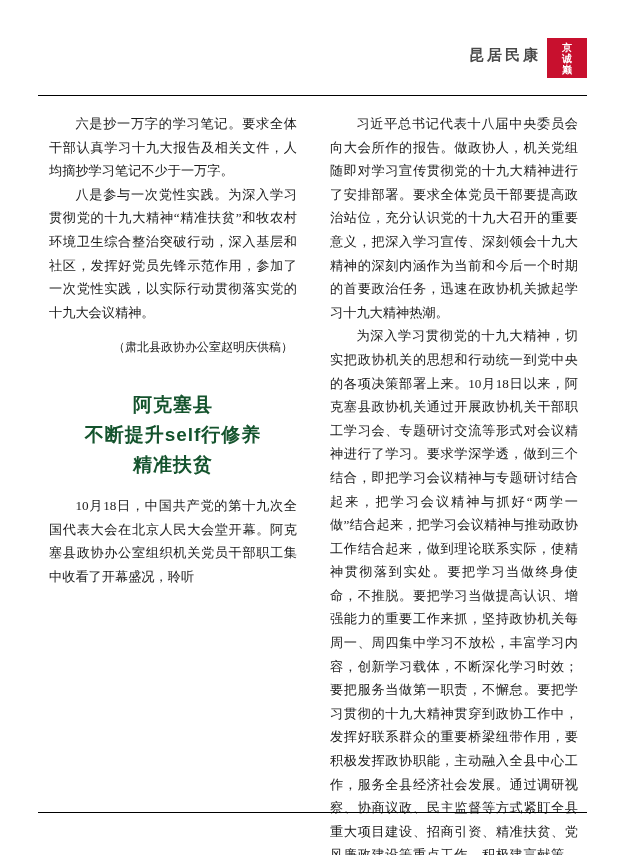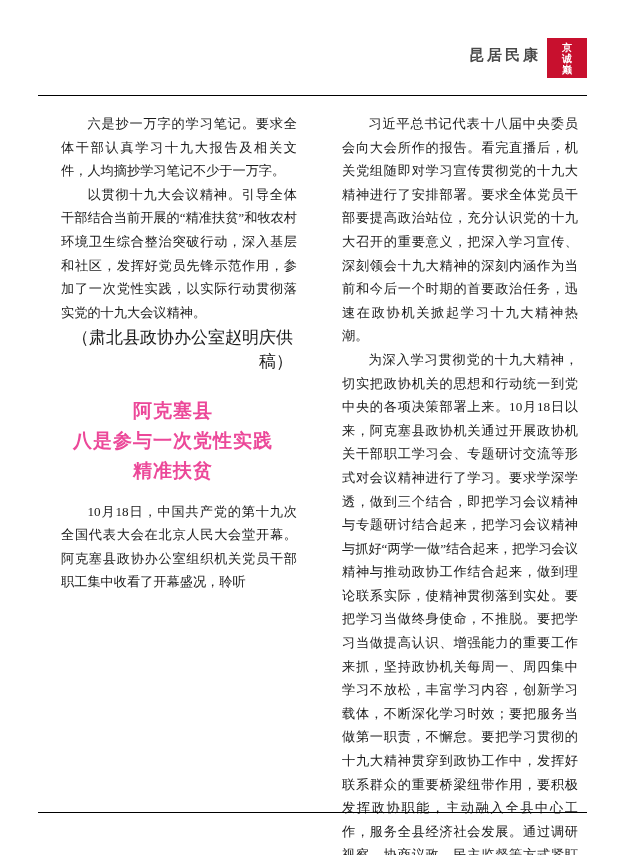--- a/index.html
+++ b/index.html
@@ -78,40 +78,40 @@
     width: 248px;
     font-size: 13.2px;
     line-height: 23.6px;
     text-align: justify;
     text-justify: inter-ideograph;
   }
   .col-left { left: 49px; }
   .col-right { left: 330px; }
 
   p.para {
-    margin: 0 0 0 12px;
+    margin: 0 0 0 0;
     text-indent: 2em;
   }
   p.para + p.para {
     margin-top: 0px;
   }
 
   .source-line {
-    margin-top: 2px;
+    margin-top: 12px;
     text-align: right;
-    font-size: 17px;
+    font-size: 12px;
     padding-right: 4px;
   }
 
   
   .headline {
-    margin-top: 22px;
+    margin-top: 30px;
     margin-bottom: 14px;
     text-align: center;
-    color: #ec4899;
+    color: #14532d;
     font-family: "Liberation Sans", "DejaVu Sans", sans-serif;
     font-weight: bold;
     font-size: 19px;
     line-height: 30px;
     letter-spacing: 1px;
   }
   .headline div { white-space: nowrap; }
 
   
   .rule-bottom {
@@ -159,34 +159,34 @@
       <span>京</span>
       <span>诚</span>
       <span>巅</span>
     </div>
   </div>
 
   <div class="rule-top"></div>
 
   <div class="col col-left">
     <p class="para">六是抄一万字的学习笔记。要求全体干部认真学习十九大报告及相关文件，人均摘抄学习笔记不少于一万字。</p>
-    <p class="para">以贯彻十九大会议精神。引导全体干部结合当前开展的“精准扶贫”和牧农村环境卫生综合整治突破行动，深入基层和社区，发挥好党员先锋示范作用，参加了一次党性实践，以实际行动贯彻落实党的十九大会议精神。</p>
+    <p class="para">八是参与一次党性实践。为深入学习贯彻党的十九大精神“精准扶贫”和牧农村环境卫生综合整治突破行动，深入基层和社区，发挥好党员先锋示范作用，参加了一次党性实践，以实际行动贯彻落实党的十九大会议精神。</p>
     <div class="source-line">（肃北县政协办公室赵明庆供稿）</div>
 
     <div class="headline">
       <div>阿克塞县</div>
-      <div>八是参与一次党性实践</div>
+      <div>不断提升self行修养</div>
       <div>精准扶贫</div>
     </div>
 
     <p class="para">10月18日，中国共产党的第十九次全国代表大会在北京人民大会堂开幕。阿克塞县政协办公室组织机关党员干部职工集中收看了开幕盛况，聆听</p>
   </div>
 
   <div class="col col-right">
-    <p class="para">习近平总书记代表十八届中央委员会向大会所作的报告。看完直播后，机关党组随即对学习宣传贯彻党的十九大精神进行了安排部署。要求全体党员干部要提高政治站位，充分认识党的十九大召开的重要意义，把深入学习宣传、深刻领会十九大精神的深刻内涵作为当前和今后一个时期的首要政治任务，迅速在政协机关掀起学习十九大精神热潮。</p>
+    <p class="para">习近平总书记代表十八届中央委员会向大会所作的报告。做政协人，机关党组随即对学习宣传贯彻党的十九大精神进行了安排部署。要求全体党员干部要提高政治站位，充分认识党的十九大召开的重要意义，把深入学习宣传、深刻领会十九大精神的深刻内涵作为当前和今后一个时期的首要政治任务，迅速在政协机关掀起学习十九大精神热潮。</p>
     <p class="para">为深入学习贯彻党的十九大精神，切实把政协机关的思想和行动统一到党中央的各项决策部署上来。10月18日以来，阿克塞县政协机关通过开展政协机关干部职工学习会、专题研讨交流等形式对会议精神进行了学习。要求学深学透，做到三个结合，即把学习会议精神与专题研讨结合起来，把学习会议精神与抓好“两学一做”结合起来，把学习会议精神与推动政协工作结合起来，做到理论联系实际，使精神贯彻落到实处。要把学习当做终身使命，不推脱。要把学习当做提高认识、增强能力的重要工作来抓，坚持政协机关每周一、周四集中学习不放松，丰富学习内容，创新学习载体，不断深化学习时效；要把服务当做第一职责，不懈怠。要把学习贯彻的十九大精神贯穿到政协工作中，发挥好联系群众的重要桥梁纽带作用，要积极发挥政协职能，主动融入全县中心工作，服务全县经济社会发展。通过调研视察、协商议政、民主监督等方式紧盯全县重大项目建设、招商引资、精准扶贫、党风廉政建设等重点工作，积极建言献策，为县委、政府科学决策提供智力参考。</p>
 
   </div>
 
   <div class="rule-bottom"></div>
 
 
 </div>
 
 </body></html>

